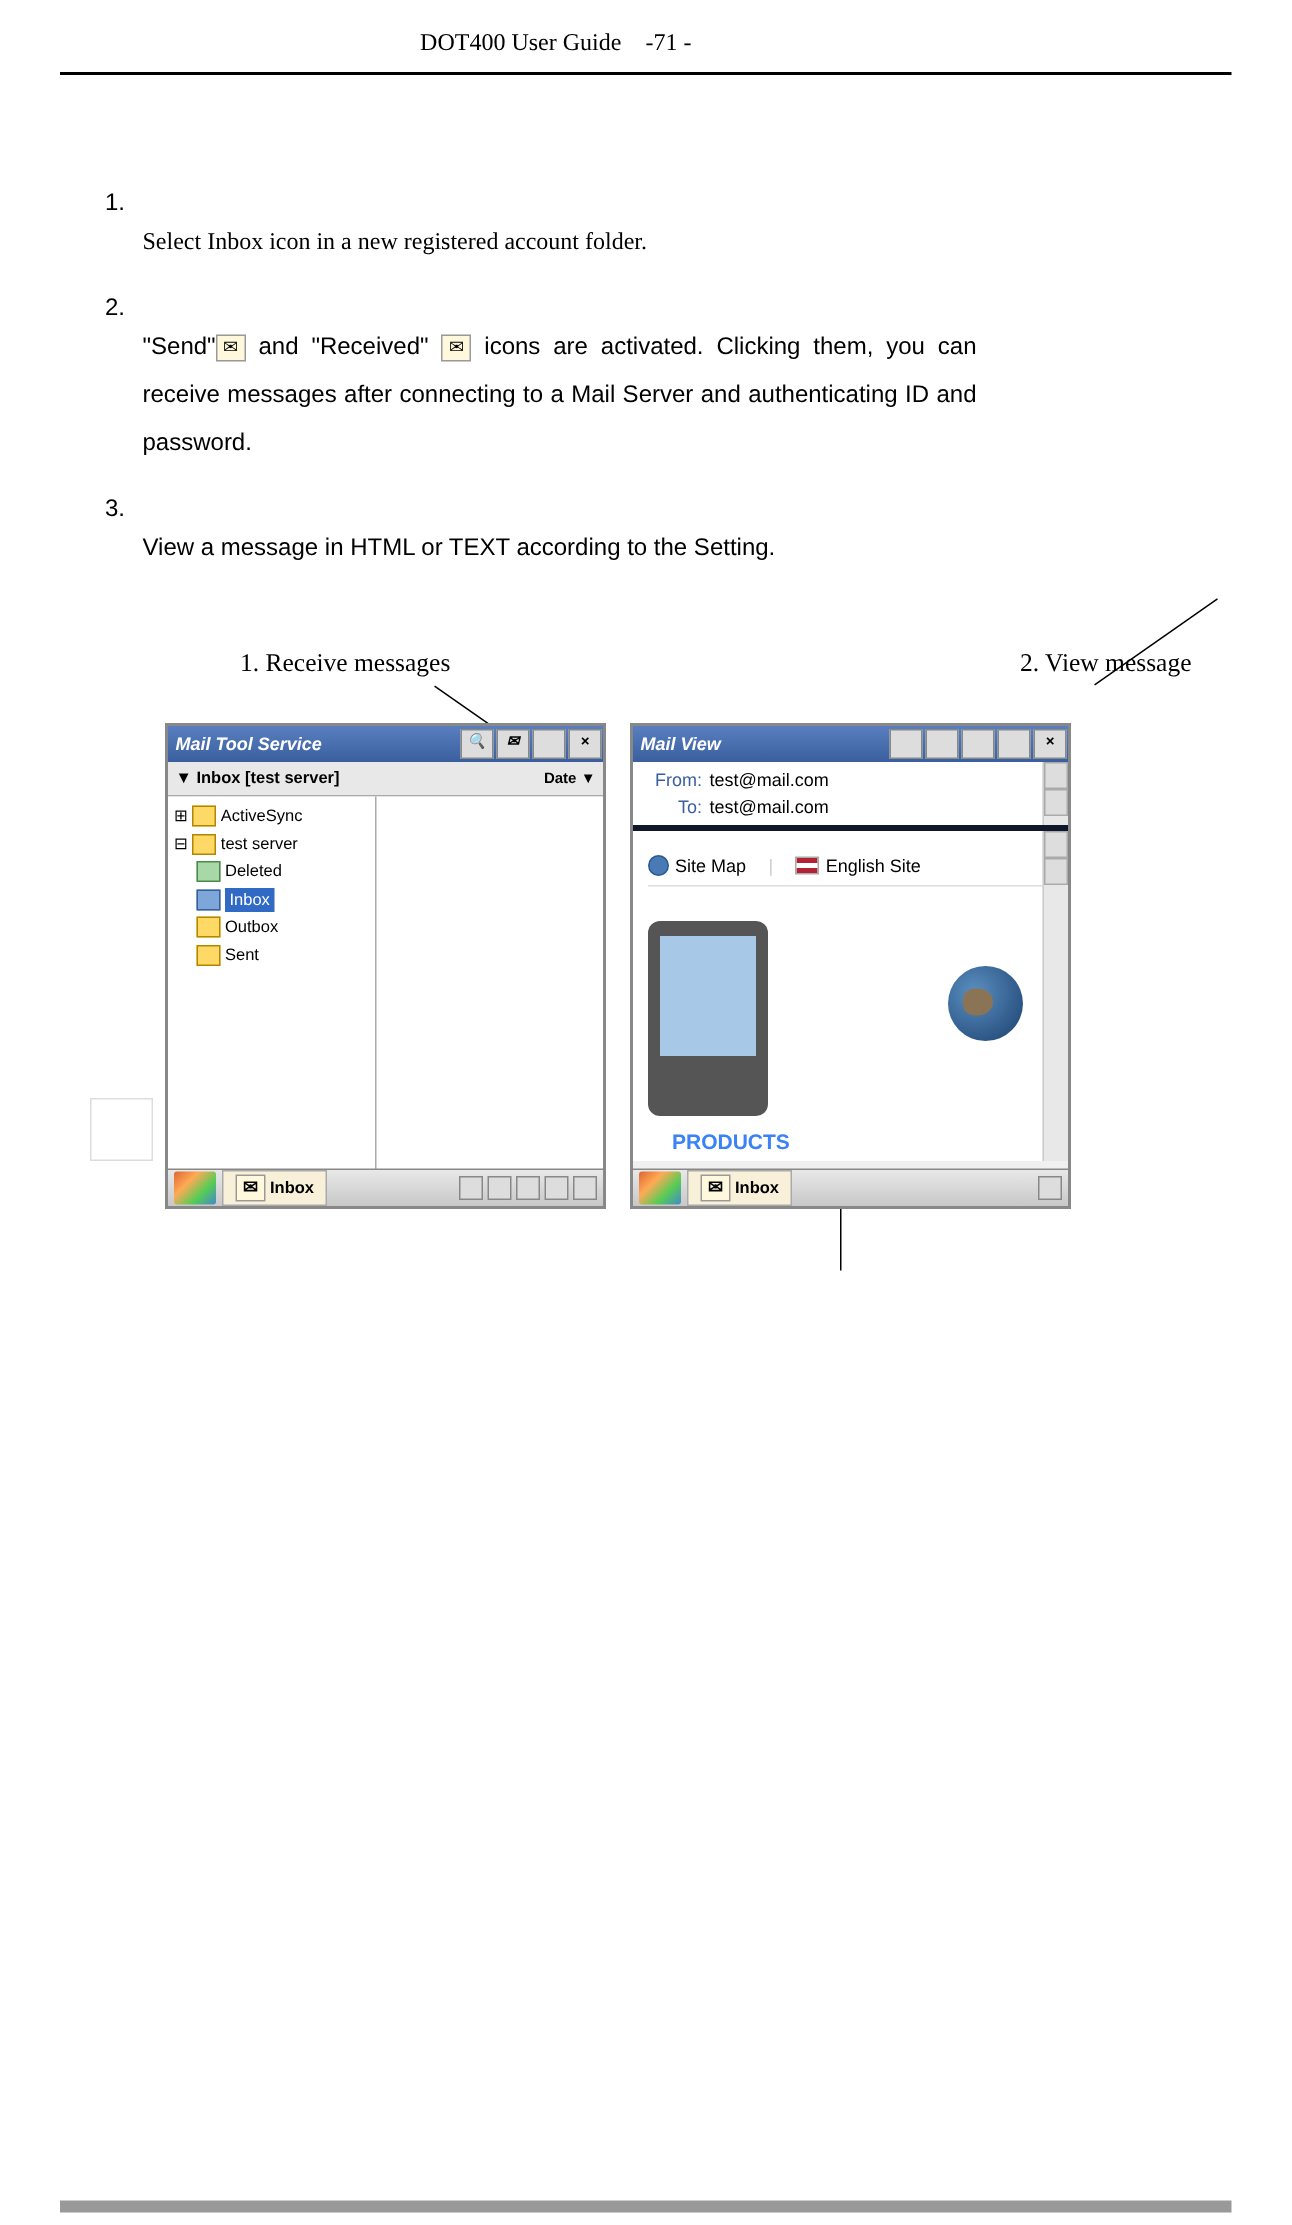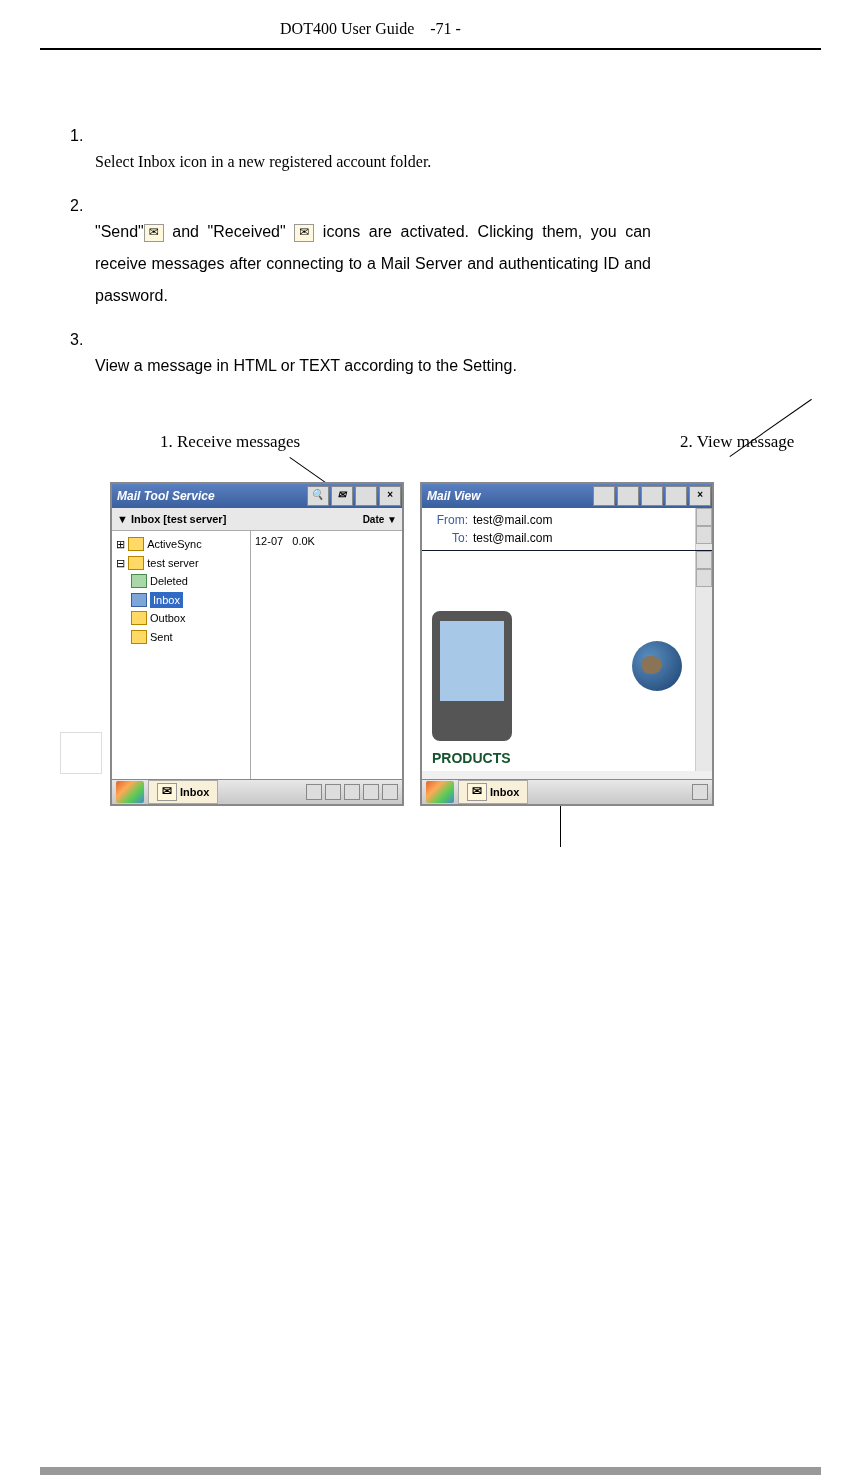--- a/index.html
+++ b/index.html
@@ -203,21 +203,21 @@
     .folder-icon.gold { background: #ffd966; border-color: #b38600; }
     .list-pane {
       flex: 1;
       padding: 4px;
       font-size: 11px;
     }
     .mail-header {
       background: white;
       padding: 3px 6px;
       font-size: 12px;
-      border-bottom: 1px solid #0f172a;
+      border-bottom: 4px solid #0f172a;
     }
     .mail-header .row {
       display: flex;
       padding: 2px 0;
     }
     .mail-header .lbl {
       color: #3a5f9e;
       width: 40px;
       text-align: right;
       margin-right: 5px;
@@ -288,22 +288,22 @@
       left: 10px;
       top: 15px;
       width: 20px;
       height: 18px;
       background: #8b7355;
       border-radius: 40% 50% 50% 40%;
     }
     .products {
       position: absolute;
       bottom: 5px;
-      left: 10px;
-      color: #14532d;
+      left: 26px;
+      color: #3b82f6;
       font-weight: bold;
       font-size: 14px;
     }
     .scrollbar-v {
       position: absolute;
       right: 0;
       top: 0;
       bottom: 0;
       width: 16px;
       background: #e8e8e8;
@@ -447,23 +447,20 @@
             </div>
           <div class="tree-item indent">
               <span class="folder-icon gold"></span>
               <span class="txt">Outbox</span>
             </div>
           <div class="tree-item indent">
               <span class="folder-icon gold"></span>
               <span class="txt">Sent</span>
             </div>
         </div>
-        <div class="list-pane">
-          <span>12-07</span>&nbsp;&nbsp;&nbsp;<span>0.0K</span>
-        </div>
       </div>
       <div class="taskbar">
         <div class="start"></div>
         <div class="task-btn">
           <span class="icon-inline"></span>
           <span>Inbox</span>
         </div>
         <div class="tray">
           <span></span>
           <span></span>
@@ -490,20 +487,31 @@
           <span class="lbl">From:</span>
           <span>test@mail.com</span>
         </div>
         <div class="row">
           <span class="lbl">To:</span>
           <span>test@mail.com</span>
         </div>
         <div class="scrollbar-v"></div>
       </div>
       <div class="mail-body" style="position:relative;">
+        <div class="sitebar">
+          <span>
+              <span class="globe-icon"></span>
+              <span>Site Map</span>
+            </span>
+          <span style="color:#ccc">|</span>
+          <span>
+              <span class="flag-icon"></span>
+              <span>English Site</span>
+            </span>
+        </div>
         <div class="pda-img">
           <div class="pda-screen"></div>
         </div>
         <div class="globe-img"></div>
         <div class="products">PRODUCTS</div>
         <div class="scrollbar-v"></div>
       </div>
       <div class="taskbar">
         <div class="start"></div>
         <div class="task-btn">

